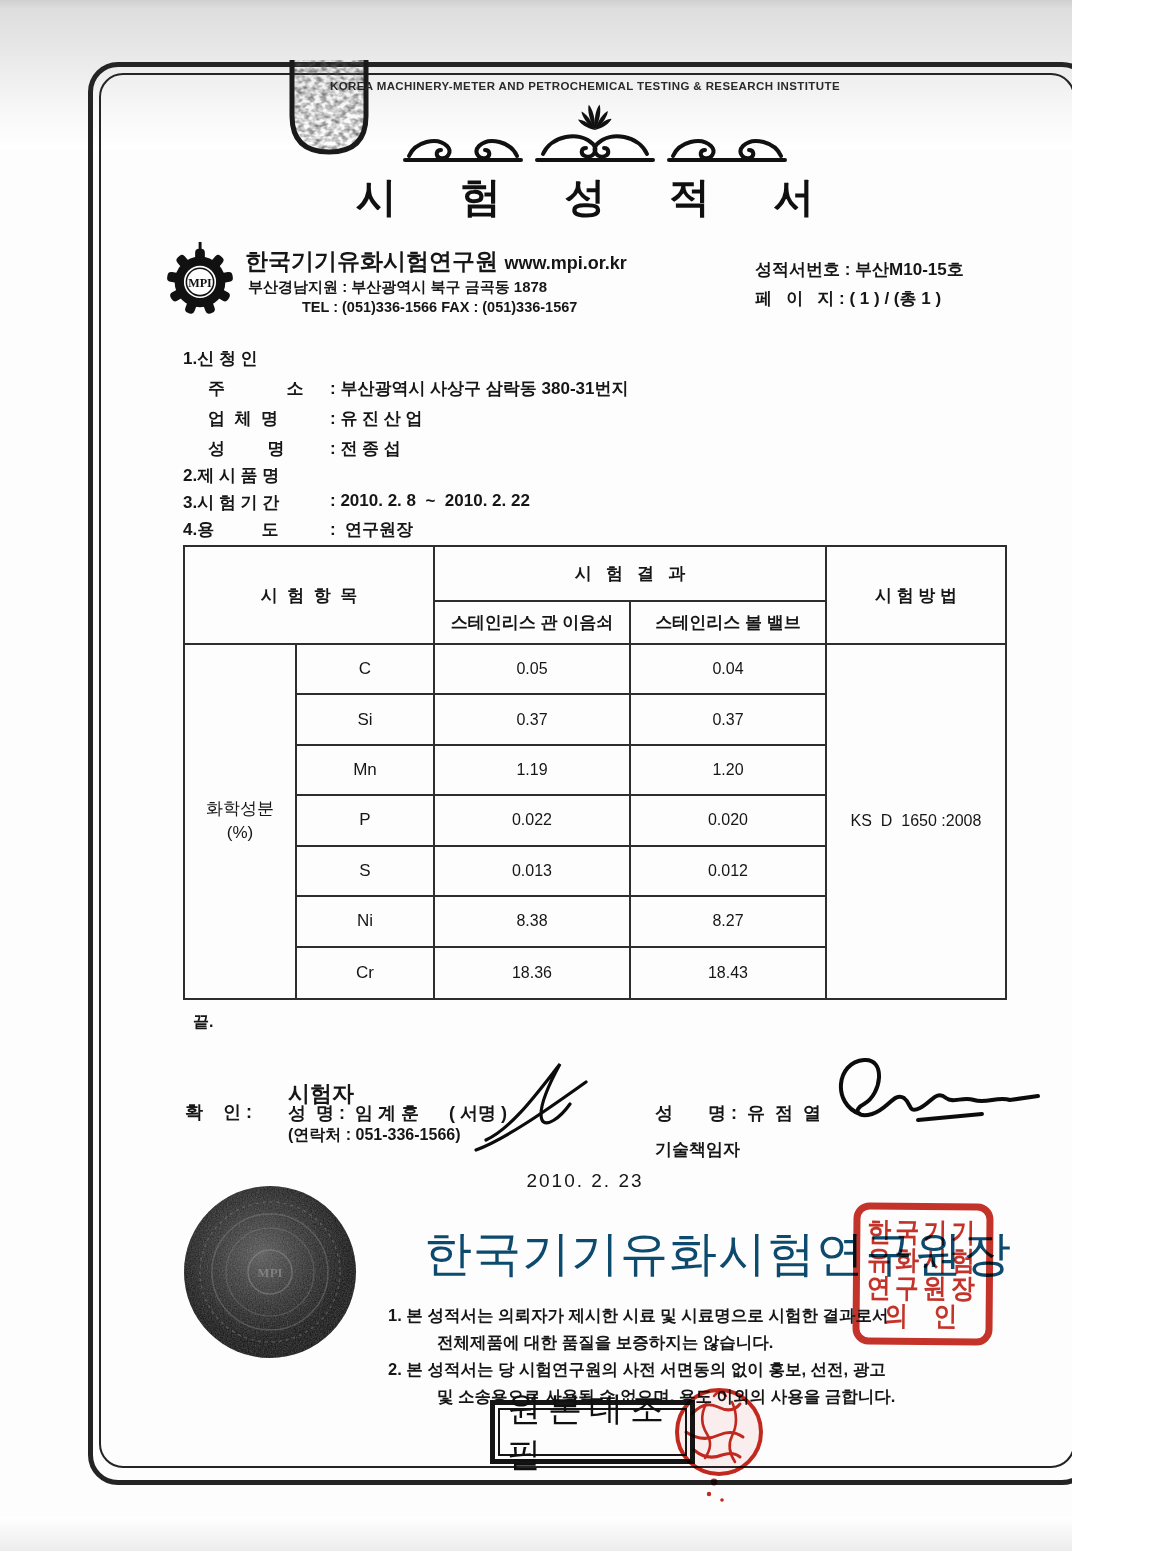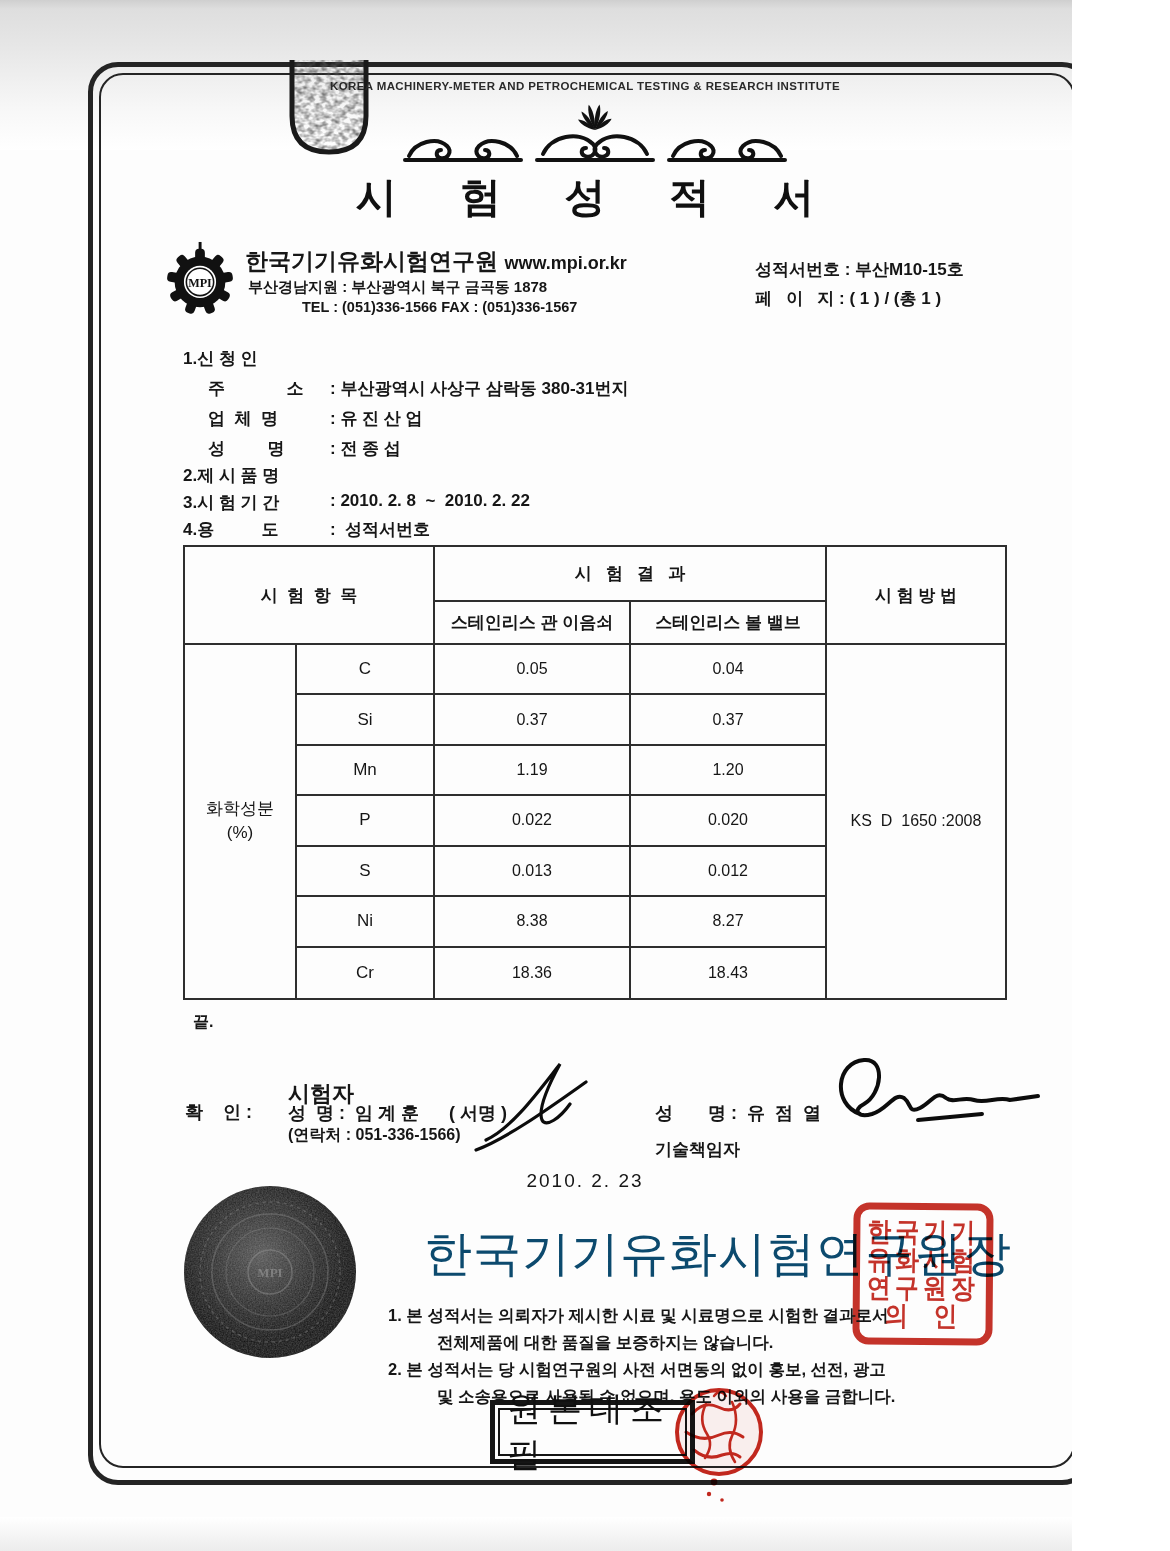--- a/index.html
+++ b/index.html
@@ -143,21 +143,21 @@
   <div class="abs sec pre" style="left:330px;top:377px;">: 부산광역시 사상구 삼락동 380-31번지</div>
   <div class="abs sec pre" style="left:208px;top:407px;">업  체  명</div>
   <div class="abs sec pre" style="left:330px;top:407px;">: 유 진 산 업</div>
   <div class="abs sec pre" style="left:208px;top:437px;">성         명</div>
   <div class="abs sec pre" style="left:330px;top:437px;">: 전 종 섭</div>
 
   <div class="abs sec pre" style="left:183px;top:464px;">2.제 시 품 명</div>
   <div class="abs sec pre" style="left:183px;top:491px;">3.시 험 기 간</div>
   <div class="abs sec pre" style="left:330px;top:491px;">: 2010. 2. 8  ~  2010. 2. 22</div>
   <div class="abs sec pre" style="left:183px;top:518px;">4.용          도</div>
-  <div class="abs sec pre" style="left:330px;top:518px;">:  성적서번호</div>
+  <div class="abs sec pre" style="left:330px;top:518px;">:  연구원장</div>
 
   <div class="abs tbl">
     <div class="cell th br bb pre" style="grid-column:1/3;grid-row:1/3;">시  험  항  목</div>
     <div class="cell th br bb pre" style="grid-column:3/5;grid-row:1;">시   험   결   과</div>
     <div class="cell th bb pre" style="grid-column:5;grid-row:1/3;">시 험 방 법</div>
     <div class="cell th br bb" style="grid-column:3;grid-row:2;">스테인리스 관 이음쇠</div>
     <div class="cell group br" style="grid-column:1;grid-row:3/10;">
       <span>화학성분</span>
       <span>(%)</span>
     </div>

